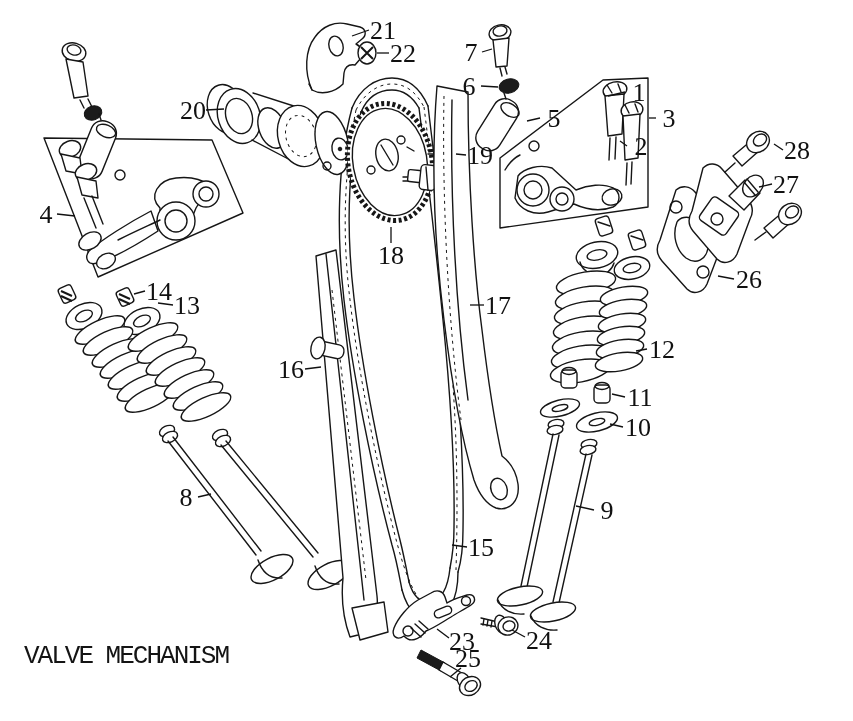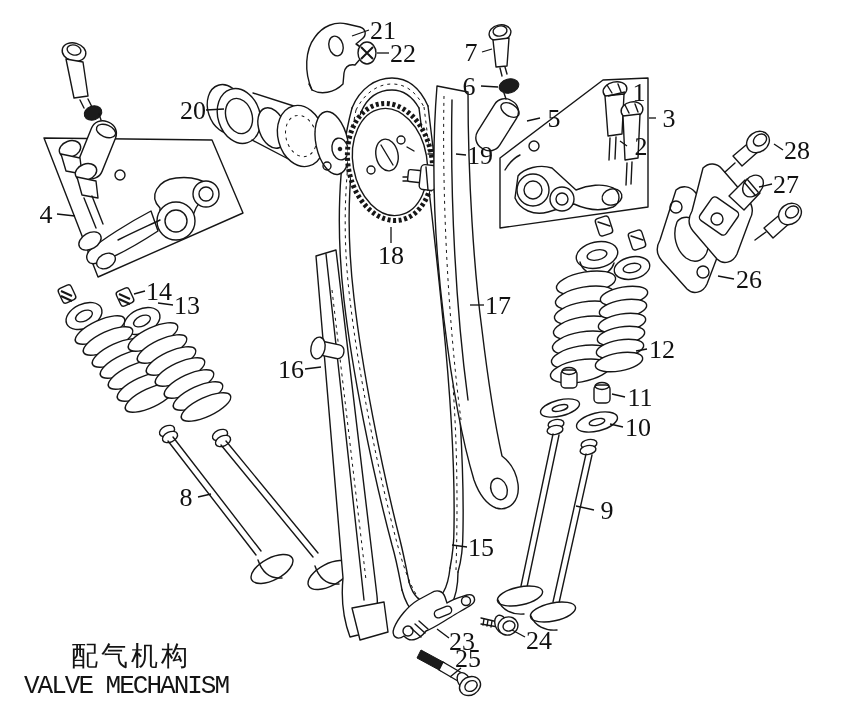--- a/index.html
+++ b/index.html
@@ -379,16 +379,15 @@
         <line x1="734" y1="279" x2="718" y2="276" class="leader"></line>
         <text x="749" y="279" class="part-num" text-anchor="middle" dominant-baseline="central">26</text>
         <line x1="772" y1="184" x2="759" y2="187" class="leader"></line>
         <text x="786" y="184" class="part-num" text-anchor="middle" dominant-baseline="central">27</text>
         <line x1="783" y1="150" x2="774" y2="144" class="leader"></line>
         <text x="797" y="150" class="part-num" text-anchor="middle" dominant-baseline="central">28</text>
       </g>
 </svg>
 
 <div class="caption">
-  <div class="cn">配气机构</div>
   <div class="en">VALVE MECHANISM</div>
 </div>
 </div>
 
 </body></html>

